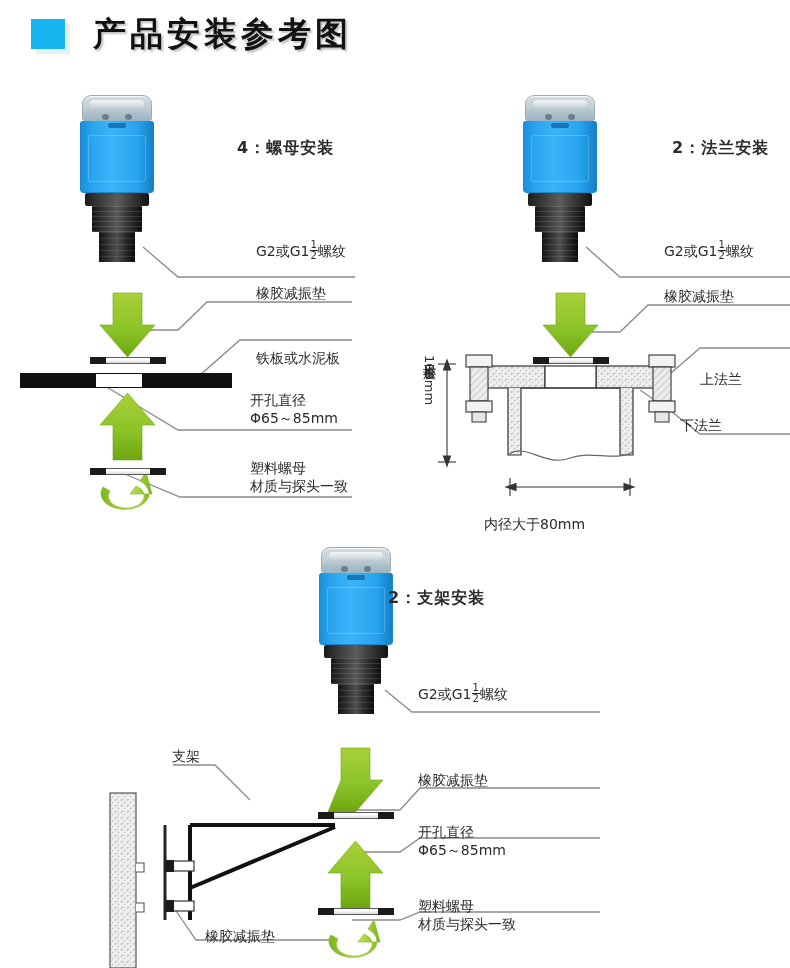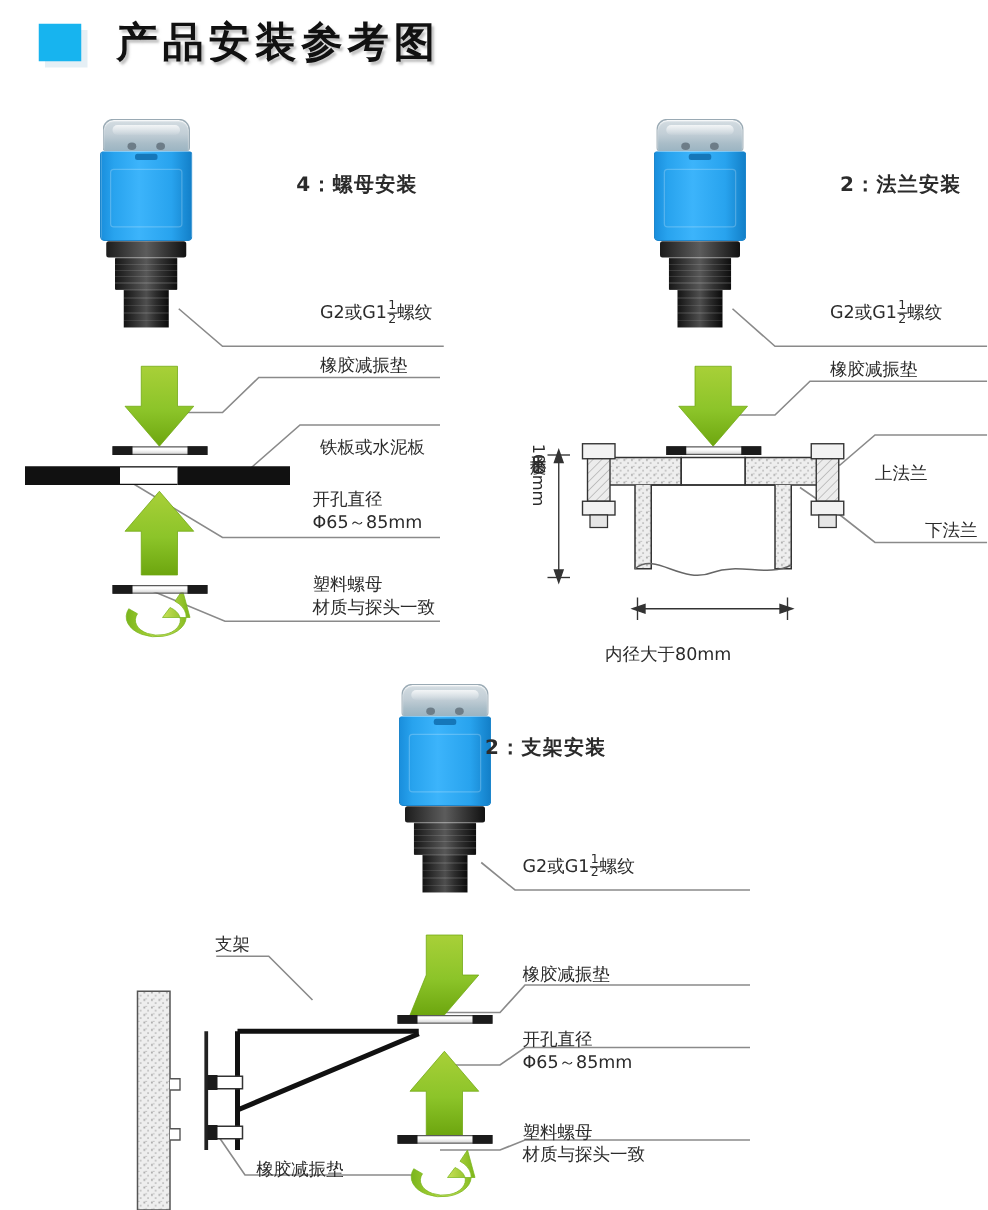--- a/index.html
+++ b/index.html
@@ -378,21 +378,21 @@
 
   <div class="pad" style="left:533px; top:357px; width:76px;"></div>
 
   <div class="lbl" style="left:672px; top:138px; font-size:16px; font-weight:bold; letter-spacing:1px;">2：法兰安装</div>
 
   <div class="lbl" style="left:664px; top:240px;">
     <span>G2或G1</span><span class="frac"><i class="num">1</i><i>2</i></span><span>螺纹</span>
   </div>
   <div class="lbl" style="left:664px; top:288px;">橡胶减振垫</div>
   <div class="lbl" style="left:700px; top:331px;margin-top:40px;">上法兰</div>
-  <div class="lbl" style="left:740px; top:417px;">下法兰</div>
+  <div class="lbl" style="left:680px; top:417px;">下法兰</div>
 
   <div class="vlabel" style="left:420px; top:355px;">长度小于100mm</div>
   <div class="lbl" style="left:484px; top:516px;">内径大于80mm</div>
 
   <div class="device n" style="left:318px; top:547px;">
     <div class="dev-cap"></div>
     <div class="dev-eyes">
         <span></span>
         <span></span>
       </div>

